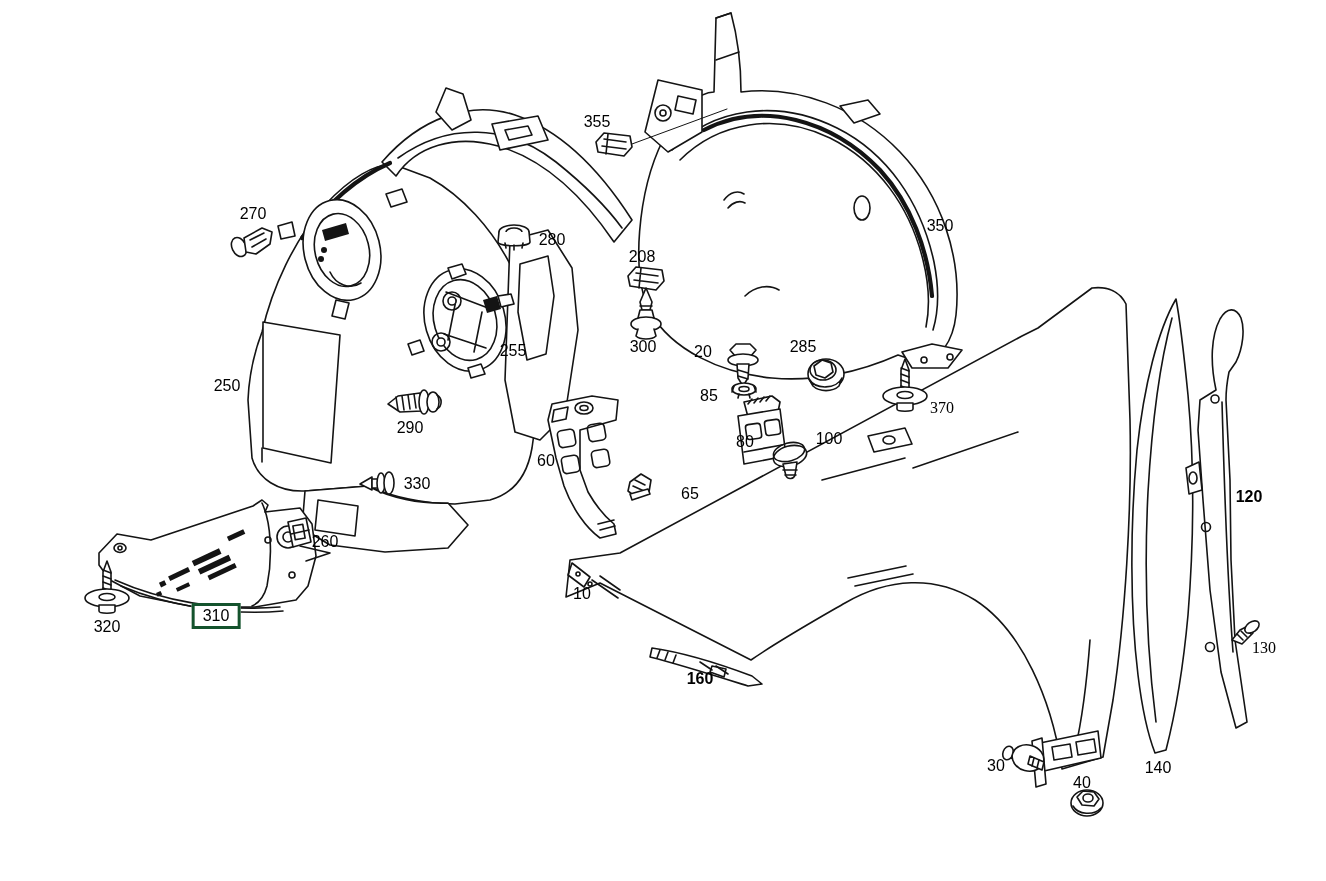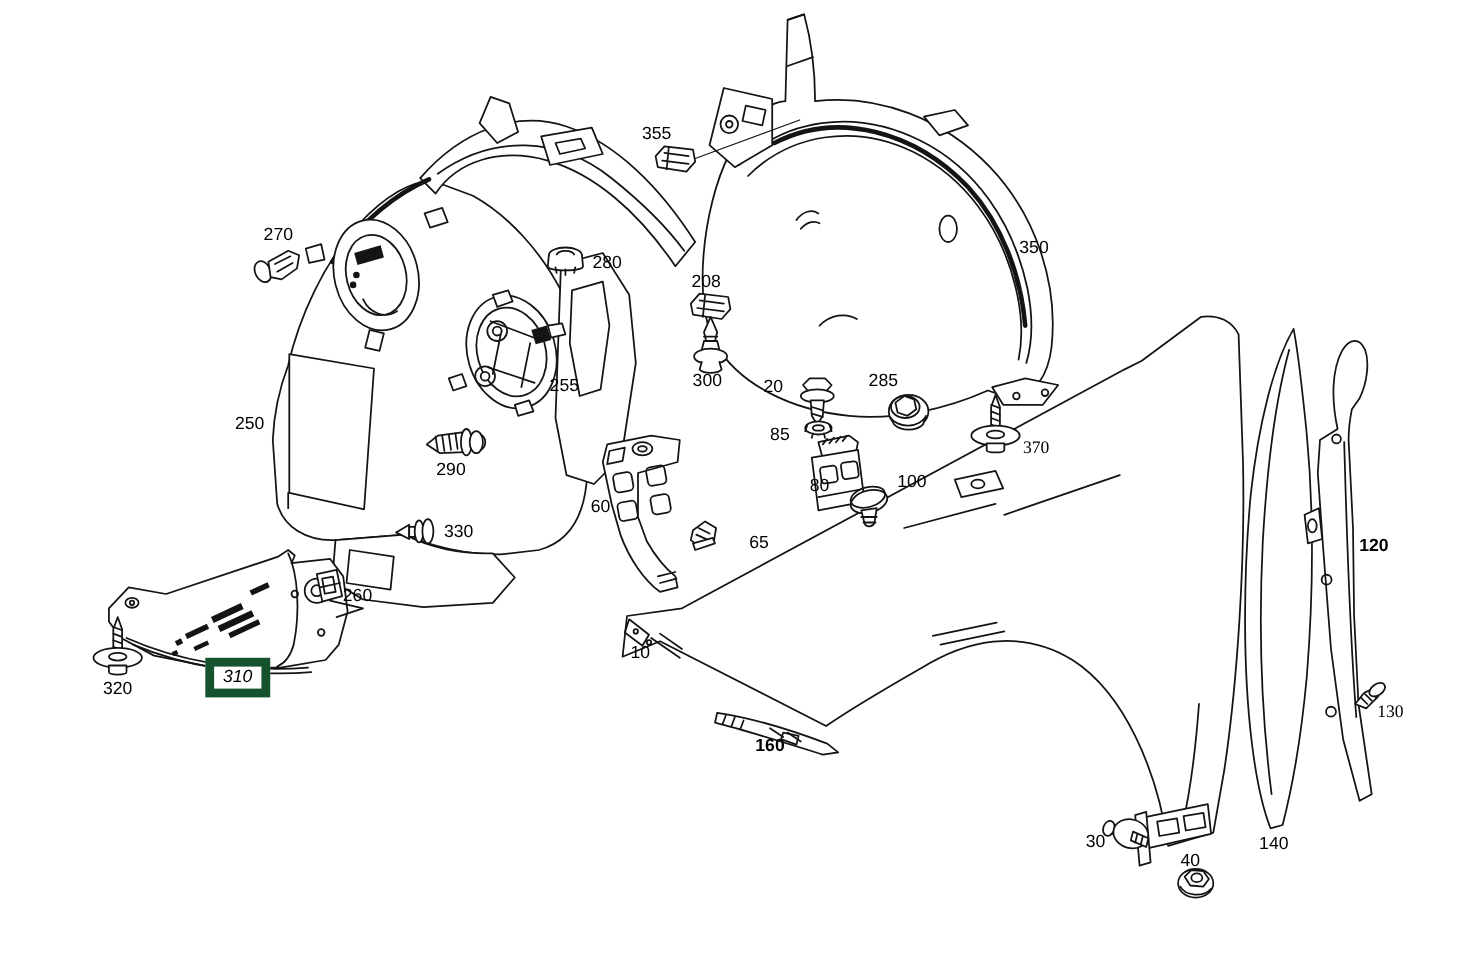--- a/index.html
+++ b/index.html
@@ -9,21 +9,21 @@
   
   svg path,svg ellipse,svg circle,svg rect,svg polygon,svg line{
     stroke:#141414;stroke-width:1.6;fill:#ffffff;stroke-linejoin:round;stroke-linecap:round;}
   svg .nf{fill:none!important;}
   svg .dk{fill:#141414!important;stroke:none!important;}
   svg .thick{stroke-width:4.2;fill:none!important;}
   svg .thin{stroke-width:1;fill:none!important;}
   #labels-layer{position:absolute;left:0;top:0;width:100%;height:100%;}
   .part-label{position:absolute;transform:translate(-50%,-50%);font-size:16px;color:#000;
               line-height:1;white-space:nowrap;cursor:pointer;text-align:center;}
-  .part-label.highlighted{border:8px solid #14532d;padding:2px 8px;background:#ffffff;font-style:italic;}
+  .part-label.highlighted{border:3px solid #14532d;padding:2px 8px;background:#ffffff;}
 </style>
 </head>
 <body>
 
 <div class="stage">
 
 <svg width="1326" height="881" viewBox="0 0 1326 881">
   <defs>
     <pattern id="grillGrid" width="11" height="14" patternUnits="userSpaceOnUse" patternTransform="rotate(7)">
       <rect width="11" height="14" fill="#ffffff" stroke="none"></rect>

